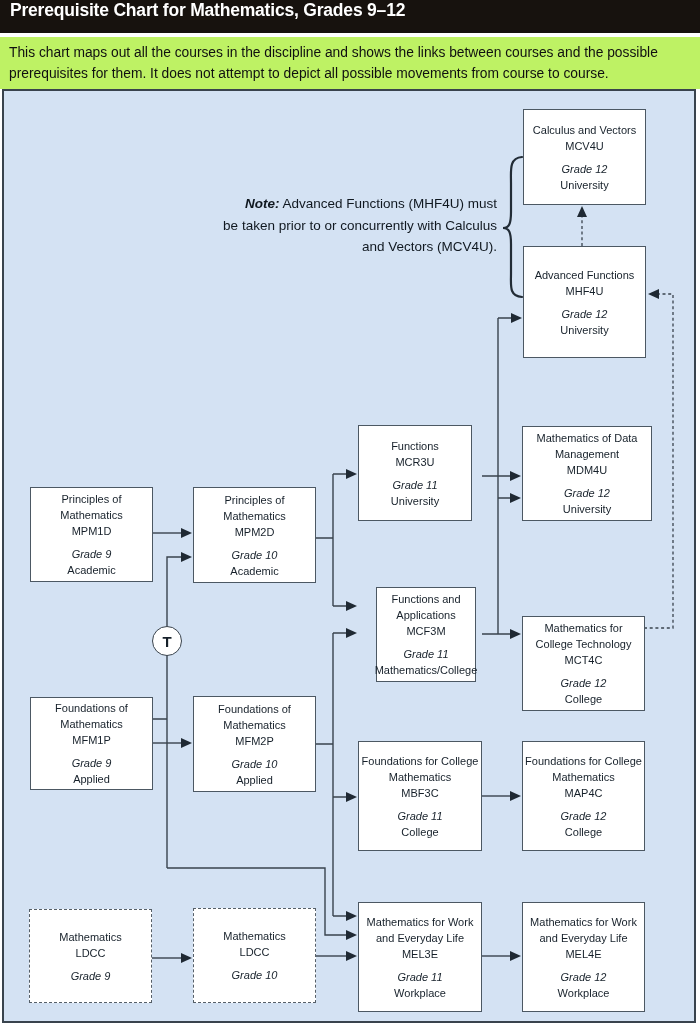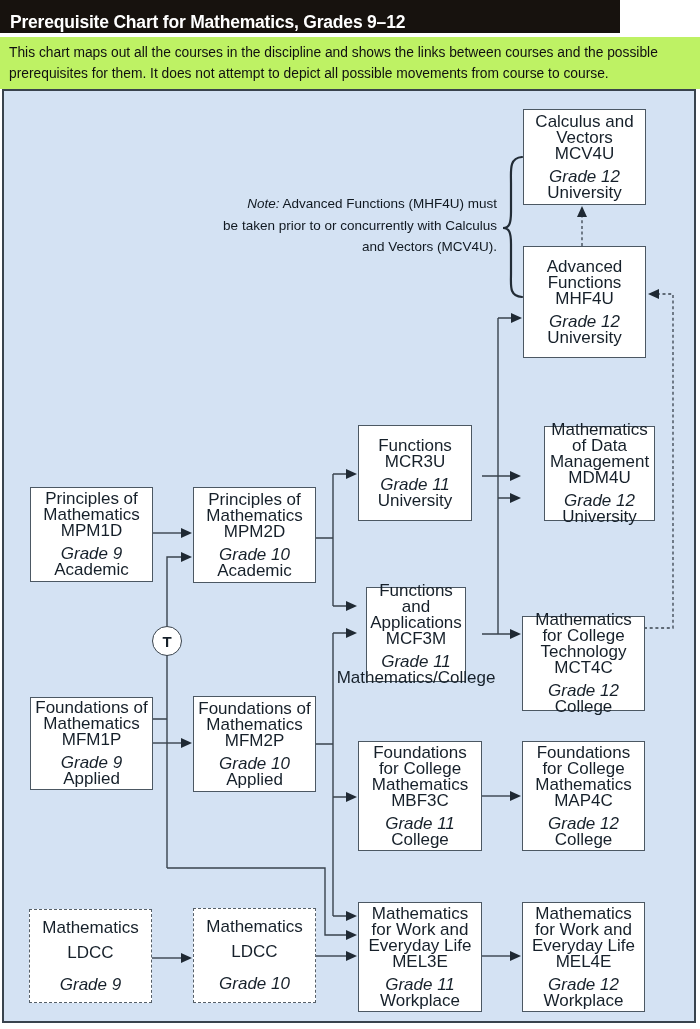--- a/index.html
+++ b/index.html
@@ -1,51 +1,51 @@
 <!DOCTYPE html>
 <html><head>
 <meta charset="utf-8">
 <style>
   html,body{margin:0;padding:0;background:#ffffff;}
   #page{position:relative;width:700px;height:1029px;background:#ffffff;overflow:hidden;
         font-family:"Liberation Sans",sans-serif;color:#16202a;}
 
-  #header{position:absolute;left:0;top:0;width:620px;height:33px;background:#17120e;
-          display:flex;align-items:flex-end;}
+  #header{position:absolute;left:0;top:0;width:700px;height:33px;background:#17120e;
+          display:flex;align-items:flex-start;}
   #header .t{color:#ffffff;font-size:17.5px;font-weight:bold;letter-spacing:-0.2px;padding-left:10px;}
 
   #intro{position:absolute;left:0;top:37px;width:700px;height:52px;background:#bef264;
          box-sizing:border-box;padding:5px 14px 0 9px;font-size:13.8px;line-height:21px;color:#101010;}
 
   #chart{position:absolute;left:2px;top:89px;width:694px;height:934px;background:#d4e2f3;
          border:2px solid #39434d;box-sizing:border-box;}
 
   svg.overlay{position:absolute;left:0;top:0;width:700px;height:1029px;pointer-events:none;}
   .ln{stroke:#39434d;stroke-width:1.4;fill:none;}
   .lnd{stroke:#39434d;stroke-width:1.3;fill:none;stroke-dasharray:3 2.7;}
   .ah{fill:#1f2933;stroke:none;}
   .brace{stroke:#222c36;stroke-width:2.2;fill:none;stroke-linecap:round;}
 
   .course{position:absolute;background:#ffffff;border:1.3px solid #4c5863;box-sizing:border-box;
           display:flex;flex-direction:column;align-items:center;justify-content:center;
-          text-align:center;font-size:17px;line-height:16px;padding:2px;}
-  .course.dashed{border-style:dashed;border-color:#555f68;gap:9px;}
+          text-align:center;font-size:11px;line-height:16px;padding:2px;}
+  .course.dashed{border-style:dashed;border-color:#555f68;}
   .course .nm,.course .cd{display:block;}
   .course .gr{display:block;margin-top:7px;font-style:italic;}
   .course .lv{display:block;}
   .course .lv:empty{display:none;}
 
   #tcircle{position:absolute;left:152px;top:626px;width:30px;height:30px;border-radius:50%;
            background:#ffffff;border:1.4px solid #39434d;box-sizing:border-box;
            display:flex;align-items:center;justify-content:center;
            font-size:15px;font-weight:600;color:#16202a;}
 
   #note{position:absolute;left:197px;top:193px;width:300px;text-align:right;
         font-size:13.5px;line-height:21.5px;color:#101820;}
-  #note .nl{font-weight:normal;font-style:italic;margin-left:44px;}
+  #note .nl{font-weight:bold;font-style:italic;margin-left:44px;}
 </style>
 </head>
 <body>
 
 <div id="page">
 
   <div id="header">
     <span class="t">Prerequisite Chart for Mathematics, Grades 9–12</span>
   </div>
 
@@ -107,39 +107,39 @@
     <span class="cd">MHF4U</span>
     <span class="gr">Grade 12</span>
     <span class="lv">University</span>
   </div>
   <div class="course" style="left:358px;top:425px;width:114px;height:96px">
     <span class="nm">Functions</span>
     <span class="cd">MCR3U</span>
     <span class="gr">Grade 11</span>
     <span class="lv">University</span>
   </div>
-  <div class="course" style="left:544px;top:426px;width:111px;height:95px">
+  <div class="course" style="left:522px;top:426px;width:130px;height:95px">
     <span class="nm">Mathematics of Data Management</span>
     <span class="cd">MDM4U</span>
     <span class="gr">Grade 12</span>
     <span class="lv">University</span>
   </div>
   <div class="course" style="left:30px;top:487px;width:123px;height:95px">
     <span class="nm">Principles of Mathematics</span>
     <span class="cd">MPM1D</span>
     <span class="gr">Grade 9</span>
     <span class="lv">Academic</span>
   </div>
   <div class="course" style="left:193px;top:487px;width:123px;height:96px">
     <span class="nm">Principles of Mathematics</span>
     <span class="cd">MPM2D</span>
     <span class="gr">Grade 10</span>
     <span class="lv">Academic</span>
   </div>
-  <div class="course" style="left:366px;top:587px;width:100px;height:95px">
+  <div class="course" style="left:376px;top:587px;width:100px;height:95px">
     <span class="nm">Functions and Applications</span>
     <span class="cd">MCF3M</span>
     <span class="gr">Grade 11</span>
     <span class="lv">Mathematics/College</span>
   </div>
   <div class="course" style="left:522px;top:616px;width:123px;height:95px">
     <span class="nm">Mathematics for College Technology</span>
     <span class="cd">MCT4C</span>
     <span class="gr">Grade 12</span>
     <span class="lv">College</span>

